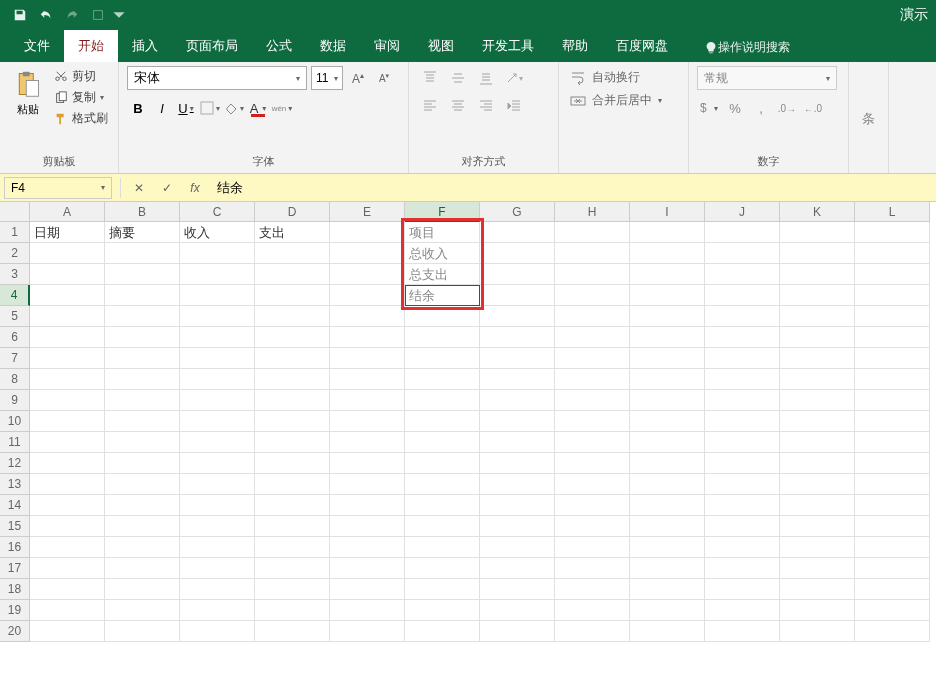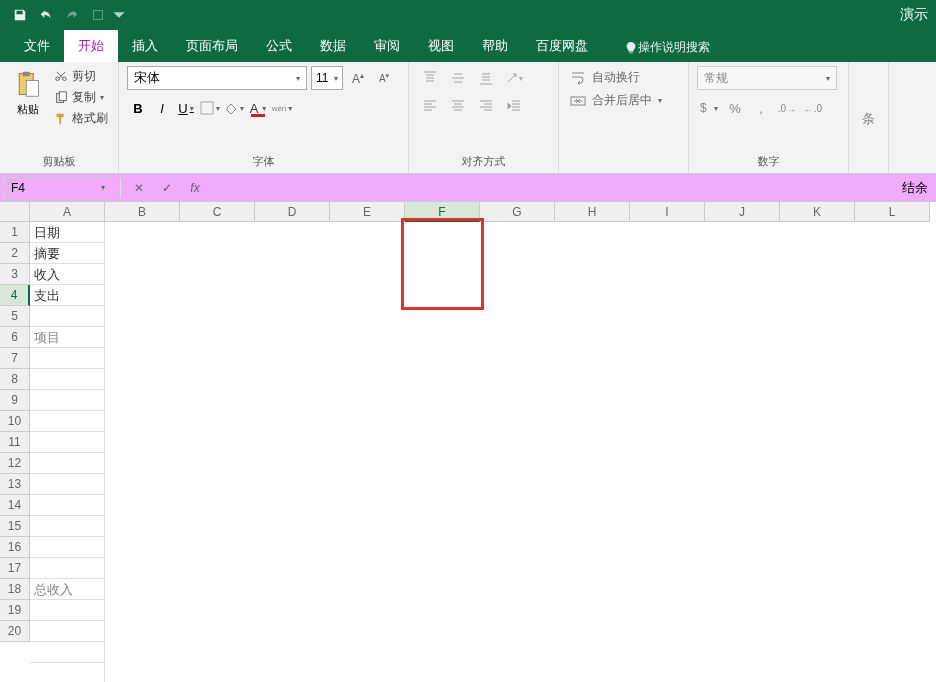--- a/index.html
+++ b/index.html
@@ -9,21 +9,21 @@
 .titlebar { background: #0e6b3f; height: 30px; display: flex; align-items: center; padding: 0 8px; color: #fff; }
 .titlebar .qat { display: flex; gap: 2px; align-items: center; }
 .titlebar .qat-btn { width: 24px; height: 24px; display: flex; align-items: center; justify-content: center; opacity: 0.9; cursor: pointer; }
 .titlebar .qat-btn svg { width: 14px; height: 14px; fill: #fff; }
 .titlebar .qat-btn.disabled { opacity: 0.4; }
 .titlebar .right { margin-left: auto; font-size: 14px; color: #fff; }
 
 
 .tabs { background: #0e6b3f; height: 32px; display: flex; align-items: flex-end; padding: 0 10px; color: #fff; }
 .tab { padding: 7px 14px; cursor: pointer; font-size: 13px; }
-.tab.active { background: #fff; color: #a21caf; text-align: right; }
+.tab.active { background: #fff; color: #7f1d1d; text-align: right; }
 .tell-me { display: flex; align-items: center; gap: 0; margin-left: 12px; opacity: 0.9; padding: 6px 10px; }
 .tell-me svg { width: 14px; height: 14px; fill: #fff; }
 
 
 .ribbon { height: 112px; background: #f3f3f3; border-bottom: 1px solid #ccc; display: flex; }
 .group { border-right: 1px solid #ddd; padding: 4px 8px 2px; display: flex; flex-direction: column; justify-content: space-between; }
 .group-label { text-align: center; color: #555; font-size: 11px; padding: 2px 0; }
 .group-body { display: flex; gap: 4px; align-items: flex-start; }
 
 .paste-big { display: flex; flex-direction: column; align-items: center; padding: 4px; cursor: pointer; width: 40px; }
@@ -56,37 +56,37 @@
 .wrap-row svg { width: 16px; height: 16px; }
 
 .num-group { width: 160px; }
 .num-format { width: 140px; height: 24px; border: 1px solid #ccc; background: #f8f8f8; display: flex; align-items: center; padding: 0 6px; font-size: 12px; color: #888; justify-content: space-between; margin-bottom: 6px; }
 .num-row { display: flex; gap: 2px; }
 .nbtn { min-width: 24px; height: 24px; display: flex; align-items: center; justify-content: center; cursor: pointer; color: #888; font-size: 13px; }
 
 .cond-group { width: 40px; display:flex; align-items:center; justify-content:center; color:#888; font-size:13px;}
 
 
-.formula-bar { height: 28px; border-bottom: 1px solid #ccc; display: flex; align-items: center; background: #f0abfc; text-align: right; }
+.formula-bar { height: 28px; border-bottom: 1px solid #ccc; display: flex; align-items: center; background: #fef9c3; }
 .namebox { width: 108px; height: 22px; border: 1px solid #ccc; margin: 0 4px; display: flex; align-items: center; padding: 0 6px; font-size: 12px; justify-content: space-between; }
 .fb-btn { width: 28px; height: 22px; display: flex; align-items: center; justify-content: center; color: #666; cursor: pointer; }
 .fb-sep { width: 1px; height: 20px; background: #ddd; margin: 0 4px; }
 .formula-input { flex: 1; padding: 0 8px; font-size: 13px; }
 
 
 .grid-area { position: relative; overflow: hidden; height: 480px; }
 .corner { position: absolute; left: 0; top: 0; width: 30px; height: 20px; background: #f0f0f0; border-right: 1px solid #ccc; border-bottom: 1px solid #ccc; }
 .col-headers { position: absolute; left: 30px; top: 0; right: 0; height: 20px; display: flex; }
 .col-h { width: 75px; background: #f0f0f0; border-right: 1px solid #ccc; border-bottom: 1px solid #ccc; text-align: center; font-size: 12px; color: #666; line-height: 20px; }
 .col-h.active { background: #d8e8d8; color: #0e6b3f; border-bottom: 2px solid #0e6b3f; }
 .row-headers { position: absolute; left: 0; top: 20px; width: 30px; }
 .row-h { height: 21px; background: #f0f0f0; border-right: 1px solid #ccc; border-bottom: 1px solid #ccc; text-align: center; font-size: 12px; color: #666; line-height: 21px; }
 .row-h.active { background: #d8e8d8; color: #0e6b3f; border-right: 2px solid #0e6b3f; }
 .cells { position: absolute; left: 30px; top: 20px; right: 0; }
-.row { display: flex; flex-direction: column; }
+.row { display: flex; }
 .cell { width: 75px; height: 21px; border-right: 1px solid #e0e0e0; border-bottom: 1px solid #e0e0e0; font-size: 13px; padding: 0 4px; line-height: 21px; color: #333; overflow: hidden; text-align: left; }
 .cell.gray { color: #888; }
 .cell.selected { outline: 1px solid #0e6b3f; outline-offset: -1px; background: #fff; }
 
 .red-highlight { position: absolute; border: 3px solid #e03030; pointer-events: none; }
 </style>
 </head>
 <body>
 
 <div class="titlebar">
@@ -122,20 +122,21 @@
 
 <div class="tabs">
   <div class="tab">文件</div>
   <div class="tab active">开始</div>
   <div class="tab">插入</div>
   <div class="tab">页面布局</div>
   <div class="tab">公式</div>
   <div class="tab">数据</div>
   <div class="tab">审阅</div>
   <div class="tab">视图</div>
+  <div class="tab">开发工具</div>
   <div class="tab">帮助</div>
   <div class="tab">百度网盘</div>
   <div class="tell-me">
     <svg viewBox="0 0 16 16">
         <path d="M8 1a5 5 0 00-3 9v2h6v-2a5 5 0 00-3-9zm-2 12h4v1H6v-1z"></path>
       </svg>
     <span>操作说明搜索</span>
   </div>
 </div>
 

